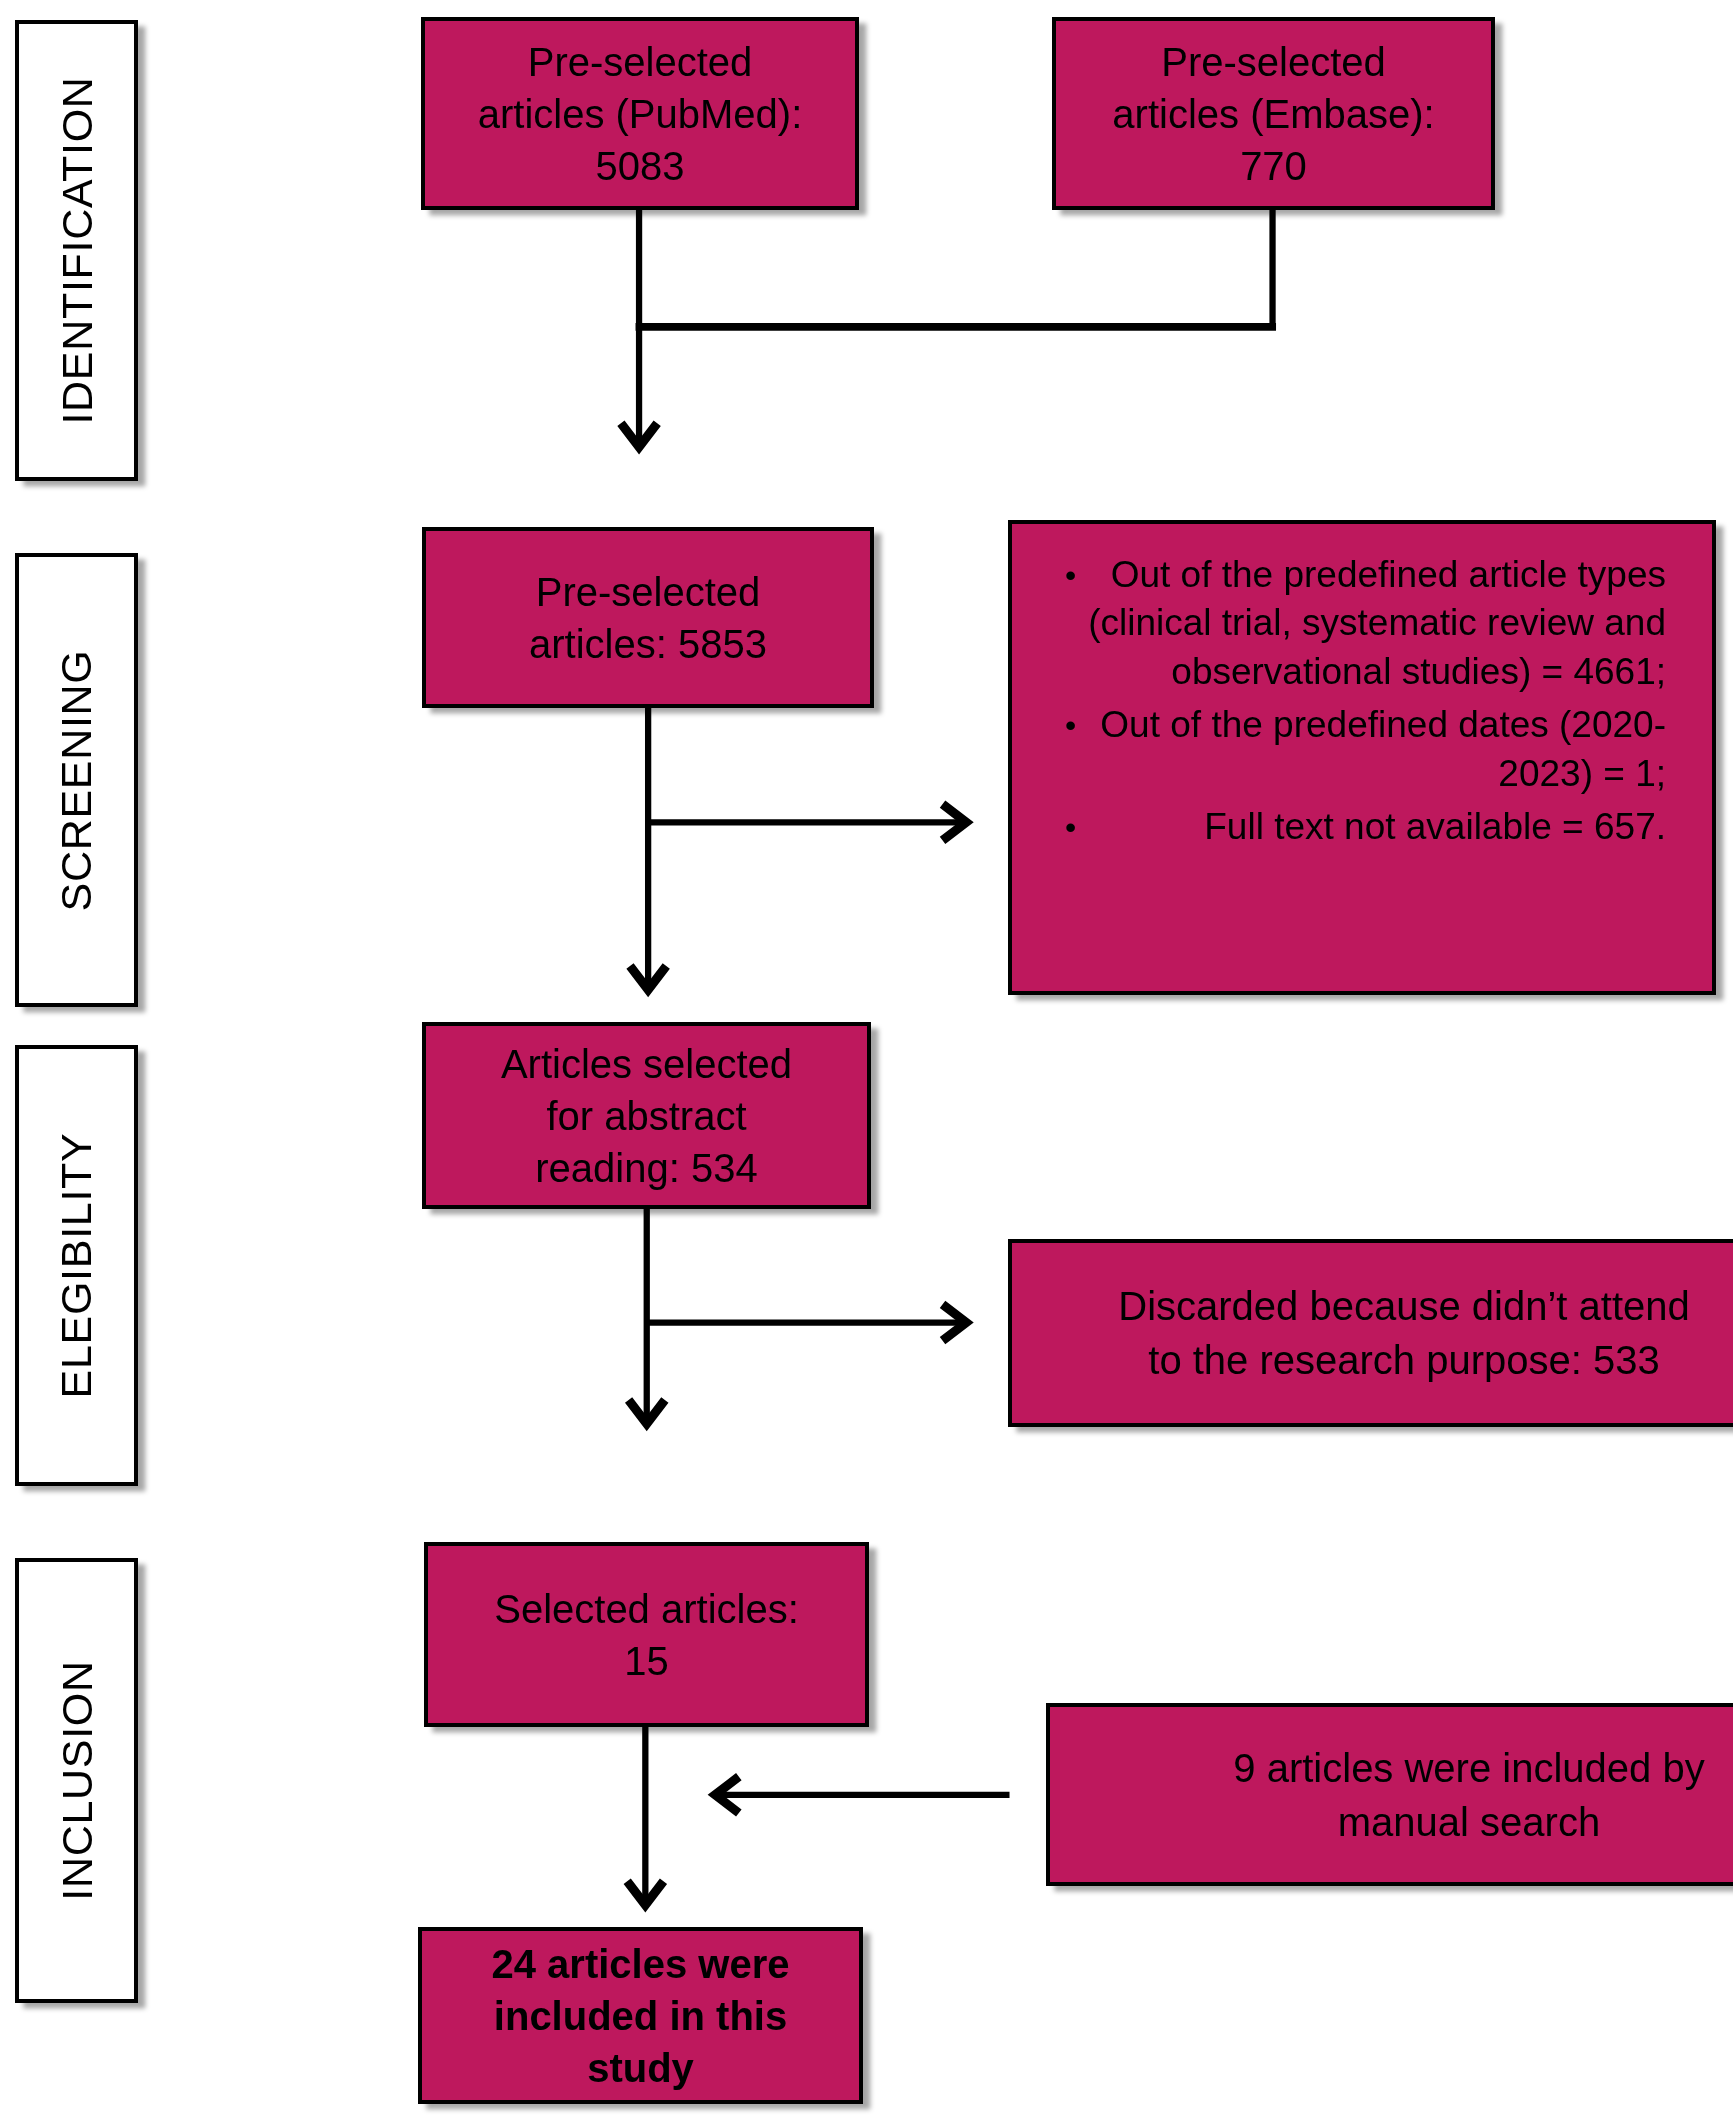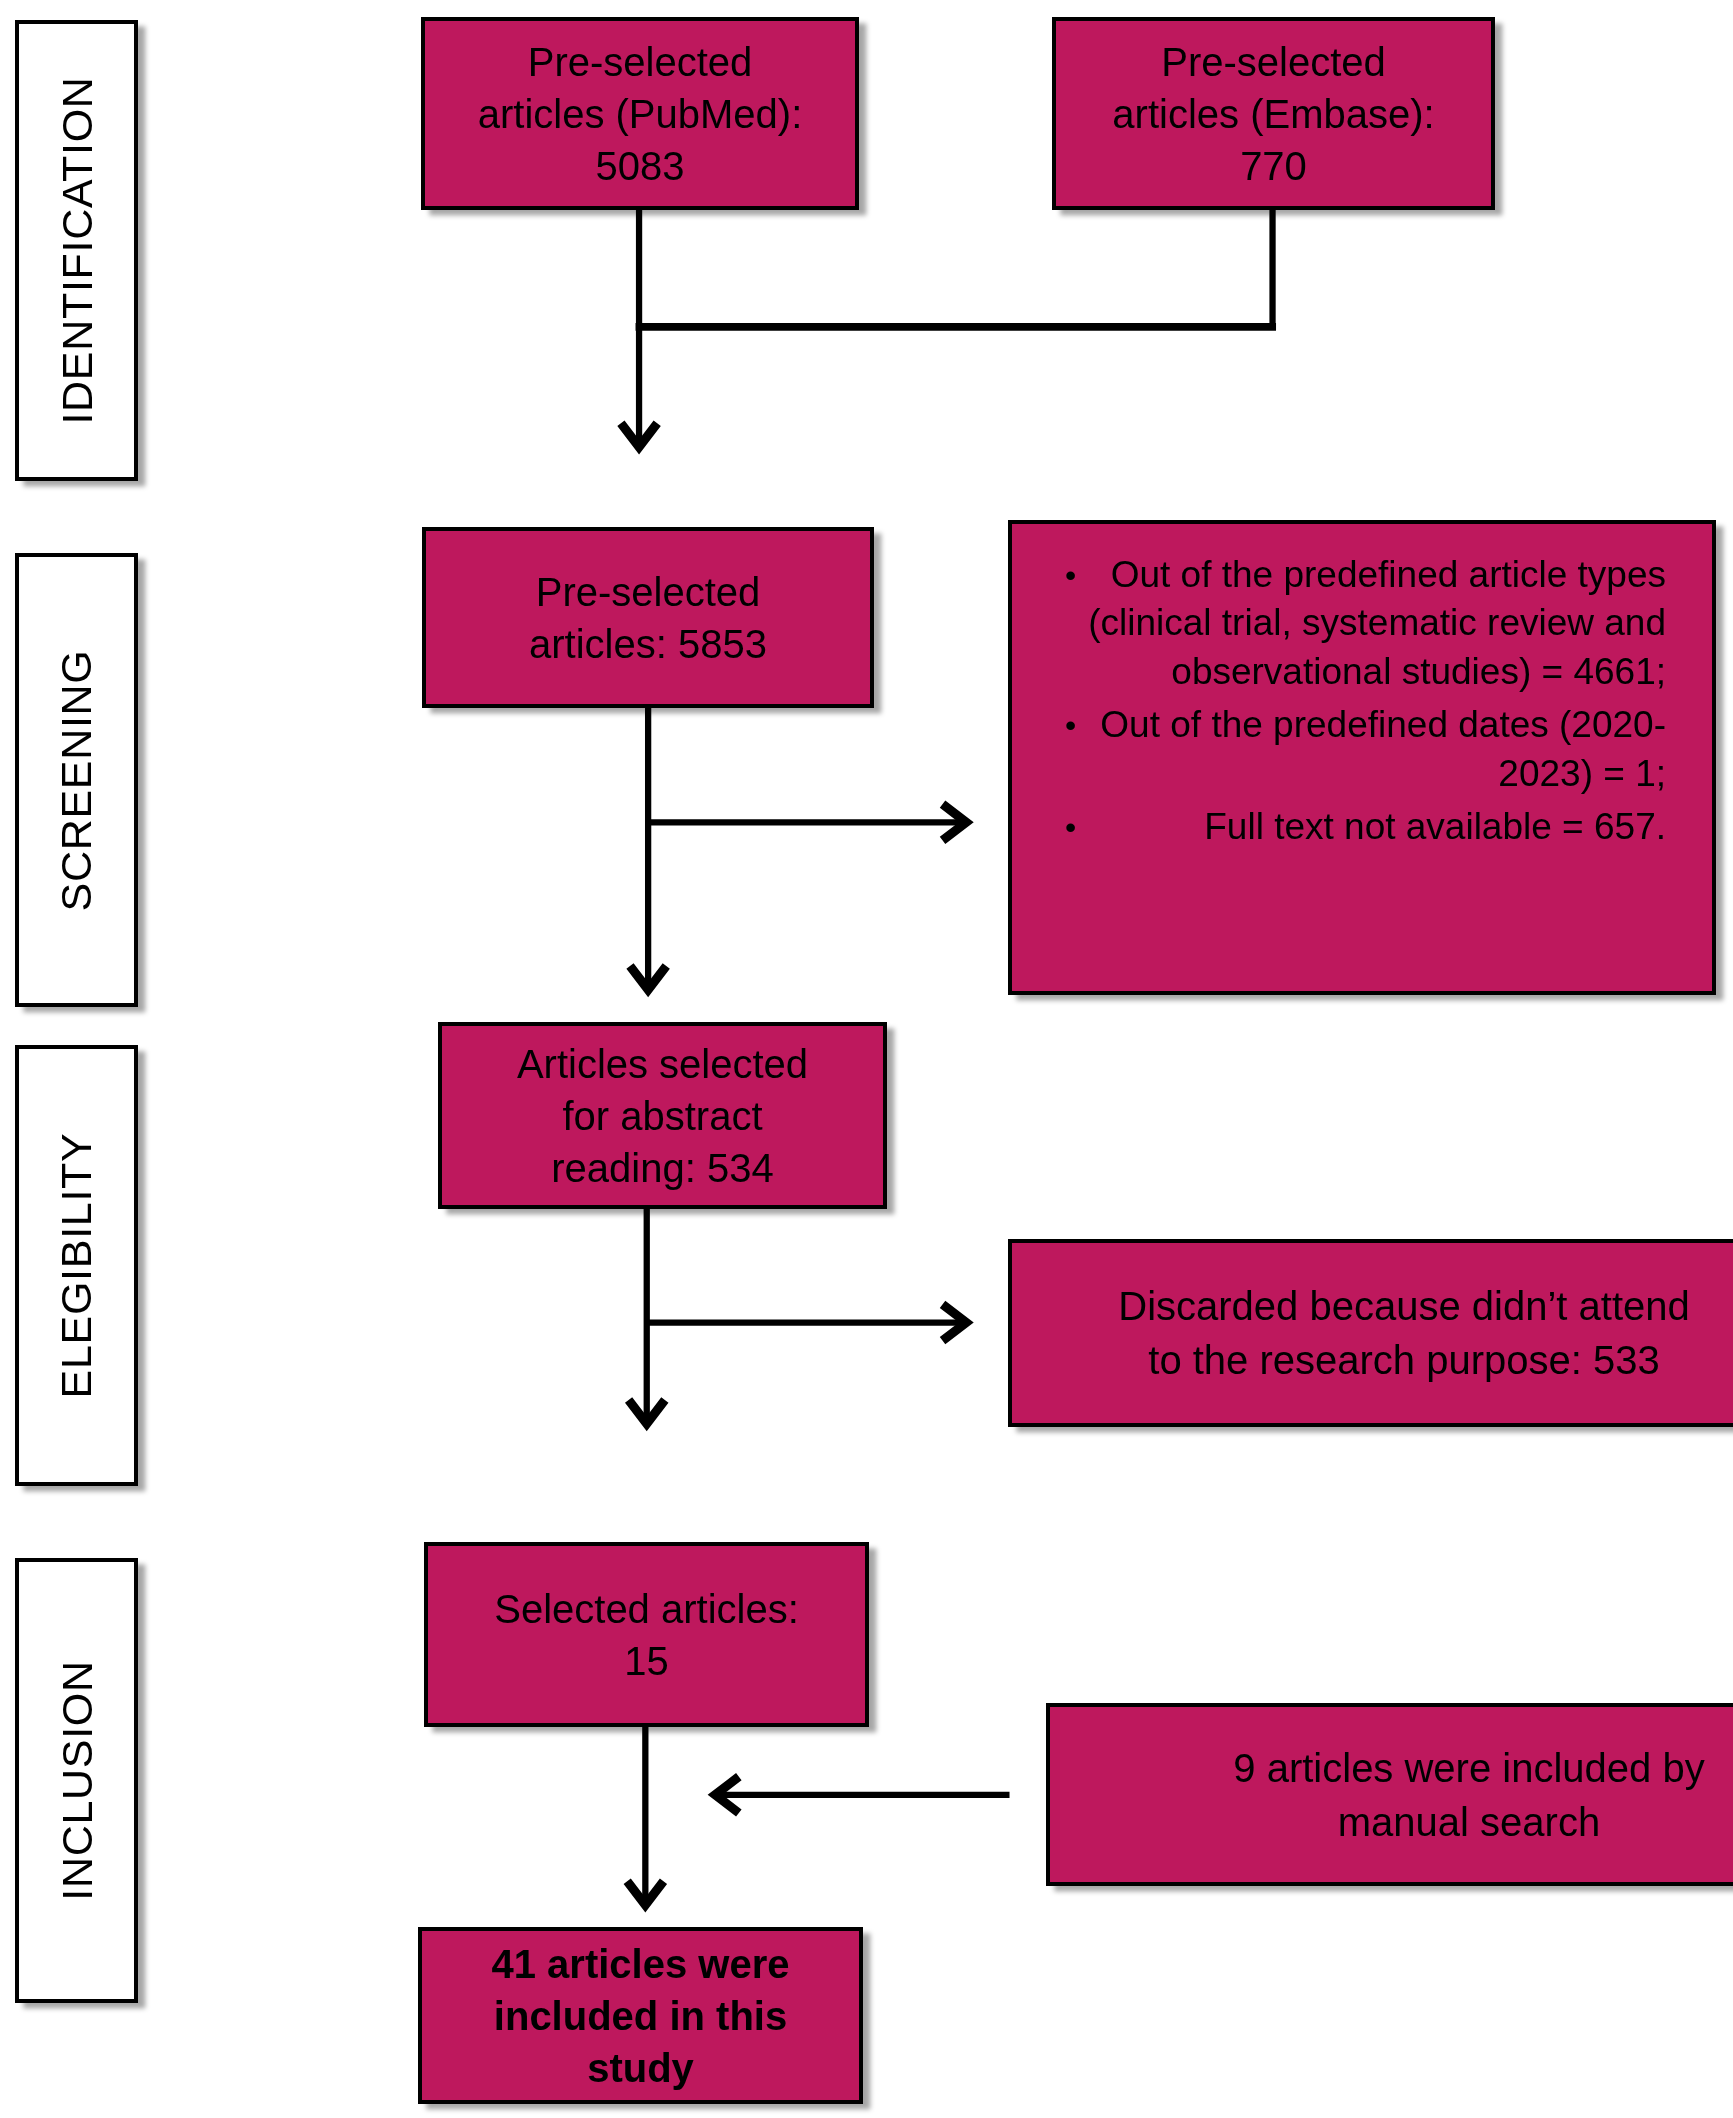--- a/index.html
+++ b/index.html
@@ -155,33 +155,33 @@
     <div class="btext">Pre-selected
 articles (Embase):
 770</div>
   </div>
 
   <div class="fbox" style="left:422px; top:527px; width:452px; height:181px;">
     <div class="btext">Pre-selected
 articles: 5853</div>
   </div>
 
-  <div class="fbox" style="left:422px; top:1022px; width:449px; height:187px;margin-left:16px;">
+  <div class="fbox" style="left:422px; top:1022px; width:449px; height:187px;">
     <div class="btext">Articles selected
 for abstract
 reading: 534</div>
   </div>
 
   <div class="fbox" style="left:424px; top:1542px; width:445px; height:185px;">
     <div class="btext">Selected articles:
 15</div>
   </div>
 
   <div class="fbox bold" style="left:418px; top:1927px; width:445px; height:177px;">
-    <div class="btext">41 articles were
+    <div class="btext">24 articles were
 included in this
 study</div>
   </div>
 
   <div class="sbox listbox" style="left:1008px; top:520px; width:708px; height:475px;">
     <ul>
       <li>
         <span class="dot">•</span>
         <span class="btxt">Out of the predefined article types (clinical trial, systematic review and observational studies) = 4661;</span>
       </li>

